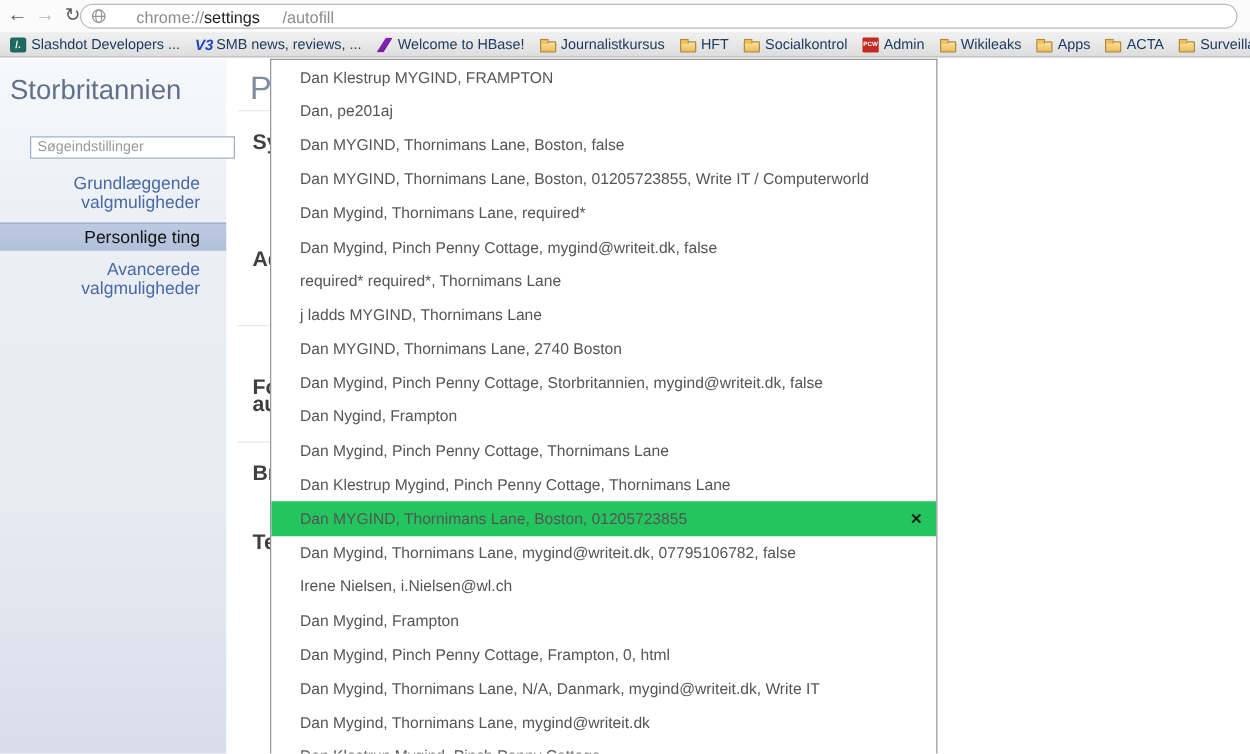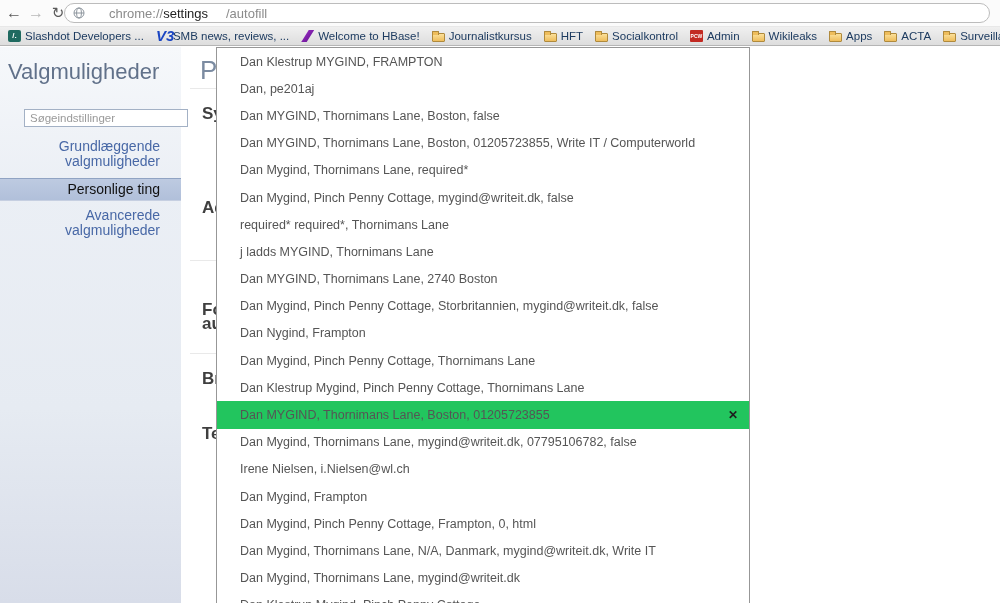--- a/index.html
+++ b/index.html
@@ -20,21 +20,21 @@
   .url .host { color:#222; }
 
   
   .bookmarks { position:absolute; left:0; top:26px; width:1000px; height:20px;
                background:linear-gradient(#f0f0f0,#dddddd); border-top:1px solid #e8e8e8;
                border-bottom:1px solid #b5b5b5; display:flex; align-items:center; padding:0 2px; }
   .bm { display:flex; align-items:center; gap:4px; padding:0 6px; font-size:11.5px; color:#1d3b60;
         white-space:nowrap; cursor:pointer; height:100%; }
   .fav { width:13px; height:12px; position:relative; flex:0 0 auto; }
   .fav-slashdot { background:#1f6a60; color:#fff; font-size:8px; font-weight:bold; line-height:12px; text-align:center; border-radius:2px; }
-  .fav-v3 { color:#1b46c2; font-weight:bold; font-style:italic; font-size:15px; line-height:12px; text-align:center; }
+  .fav-v3 { color:#1b46c2; font-weight:bold; font-style:italic; font-size:12px; line-height:12px; text-align:center; }
   .fav-hbase { background:linear-gradient(135deg,#a32ecf,#5c1287); clip-path:polygon(58% 0, 100% 0, 42% 100%, 0 100%); }
   .fav-pcw { background:#c22a22; color:#fff; font-size:5px; font-weight:bold; line-height:12px; text-align:center; border-radius:1px; }
   .fav-folder { width:13px; height:9px; margin-top:2px; background:linear-gradient(#fbe09a,#eebd5c);
                 border:1px solid #b08a3c; border-radius:1px; }
   .fav-folder::before { content:""; position:absolute; top:-3px; left:-1px; width:5px; height:3px;
                 background:#eebd5c; border:1px solid #b08a3c; border-bottom:none; border-radius:1px 1px 0 0; }
 
   
   .sidebar { position:absolute; left:0; top:47px; width:181px; height:556px;
              background:linear-gradient(180deg,#f6f8fb 0%, #ebeff5 25%, #e6ebf2 65%, #d8dde9 100%); z-index:2; }
@@ -125,21 +125,21 @@
     <span>ACTA</span>
   </div>
   <div class="bm">
     <span class="fav fav-folder"></span>
     <span>Surveillance</span>
   </div>
 
 </div>
 
 <div class="sidebar">
-  <div class="sidebar-title">Valgmuligheder</div>
+  <div class="sidebar-title">Storbritannien</div>
   <input class="search-box" type="text" placeholder="Søgeindstillinger" style="">
   <div class="nav-list">
     <div class="nav-link">Grundlæggende valgmuligheder</div>
     <div class="nav-selected">Personlige ting</div>
     <div class="nav-link">Avancerede valgmuligheder</div>
   </div>
 </div>
 
 <div class="content">
   <div class="content-heading">P</div>

